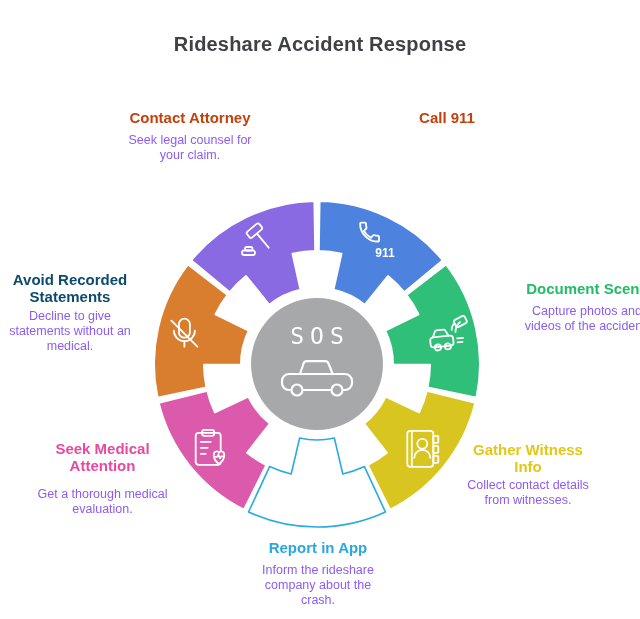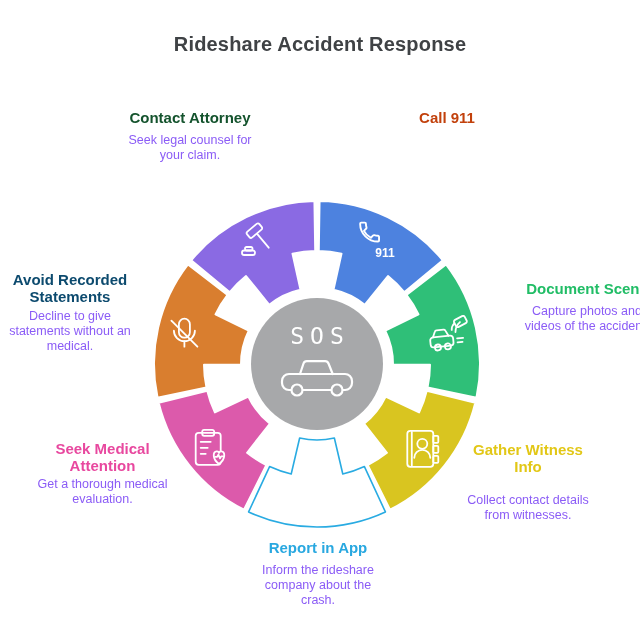--- a/index.html
+++ b/index.html
@@ -7,24 +7,24 @@
   .canvas { position:relative; width:640px; height:619px; background:#ffffff; overflow:hidden; }
   #page-title { position:absolute; top:33px; left:0; width:640px; text-align:center;
                 font-size:20px; font-weight:bold; color:#3F4245; letter-spacing:.2px; }
   #donut { position:absolute; left:0; top:0; }
   .block { position:absolute; text-align:center; }
   .block h3 { margin:0 auto 7px; font-size:15px; line-height:17px; font-weight:bold; }
   .block p  { margin:0 auto; font-size:12.5px; line-height:15px; color:#8b5cf6; }
   #b-contact  { left:100px; top:109px; width:180px; }  #b-contact p  { max-width:140px; }
   #b-call911  { left:372px; top:109px; width:150px; }  #b-call911 p  { max-width:125px; }
   #b-document { left:510px; top:280px; width:154px; }  #b-document p { max-width:136px; }
-  #b-gather   { left:455px; top:441px; width:146px; }  #b-gather h3  { max-width:120px; margin-bottom:18px; }
+  #b-gather   { left:455px; top:441px; width:146px; }  #b-gather h3  { max-width:120px; margin-bottom:3px; }
   #b-gather p { max-width:142px; }
   #b-report   { left:238px; top:539px; width:160px; }  #b-report p   { max-width:135px; }
-  #b-seek     { left:25px;  top:440px; width:155px; }  #b-seek h3    { max-width:120px; margin-bottom:3px; }
+  #b-seek     { left:25px;  top:440px; width:155px; }  #b-seek h3    { max-width:120px; margin-bottom:13px; }
   #b-seek p   { max-width:148px; }
   #b-avoid    { left:-5px;  top:271px; width:150px; }  #b-avoid h3   { max-width:130px; margin-bottom:4px; }
   #b-avoid p  { max-width:140px; }
 </style>
 </head>
 <body>
 
 <div class="canvas">
   <div id="page-title">Rideshare Accident Response</div>
 
@@ -93,21 +93,21 @@
         <g transform="translate(317,364)" fill="none" stroke="#fff" stroke-width="2.2" stroke-linecap="round" stroke-linejoin="round">
           <path d="M-17,10 l3.5,-10.5 q0.8,-2.4 3.2,-2.4 h18.5 q2.4,0 3.3,2.4 l4.2,10.5"></path>
           <rect x="-35" y="10" width="70" height="16" rx="7"></rect>
           <circle cx="-20" cy="26" r="5.5" fill="#A7A8AA"></circle>
           <circle cx="20" cy="26" r="5.5" fill="#A7A8AA"></circle>
         </g>
       </g>
     </svg>
 
   <div class="block" id="b-contact">
-    <h3 style="color: #14532d;">Contact Attorney</h3>
+    <h3 style="color: #c2410c;">Contact Attorney</h3>
     <p>Seek legal counsel for your claim.</p>
   </div>
 
   <div class="block" id="b-call911">
     <h3 style="color: #c2410c;">Call 911</h3>
   </div>
 
   <div class="block" id="b-document">
     <h3 style="color: rgb(33, 189, 102);">Document Scene</h3>
     <p>Capture photos and videos of the accident.</p>

